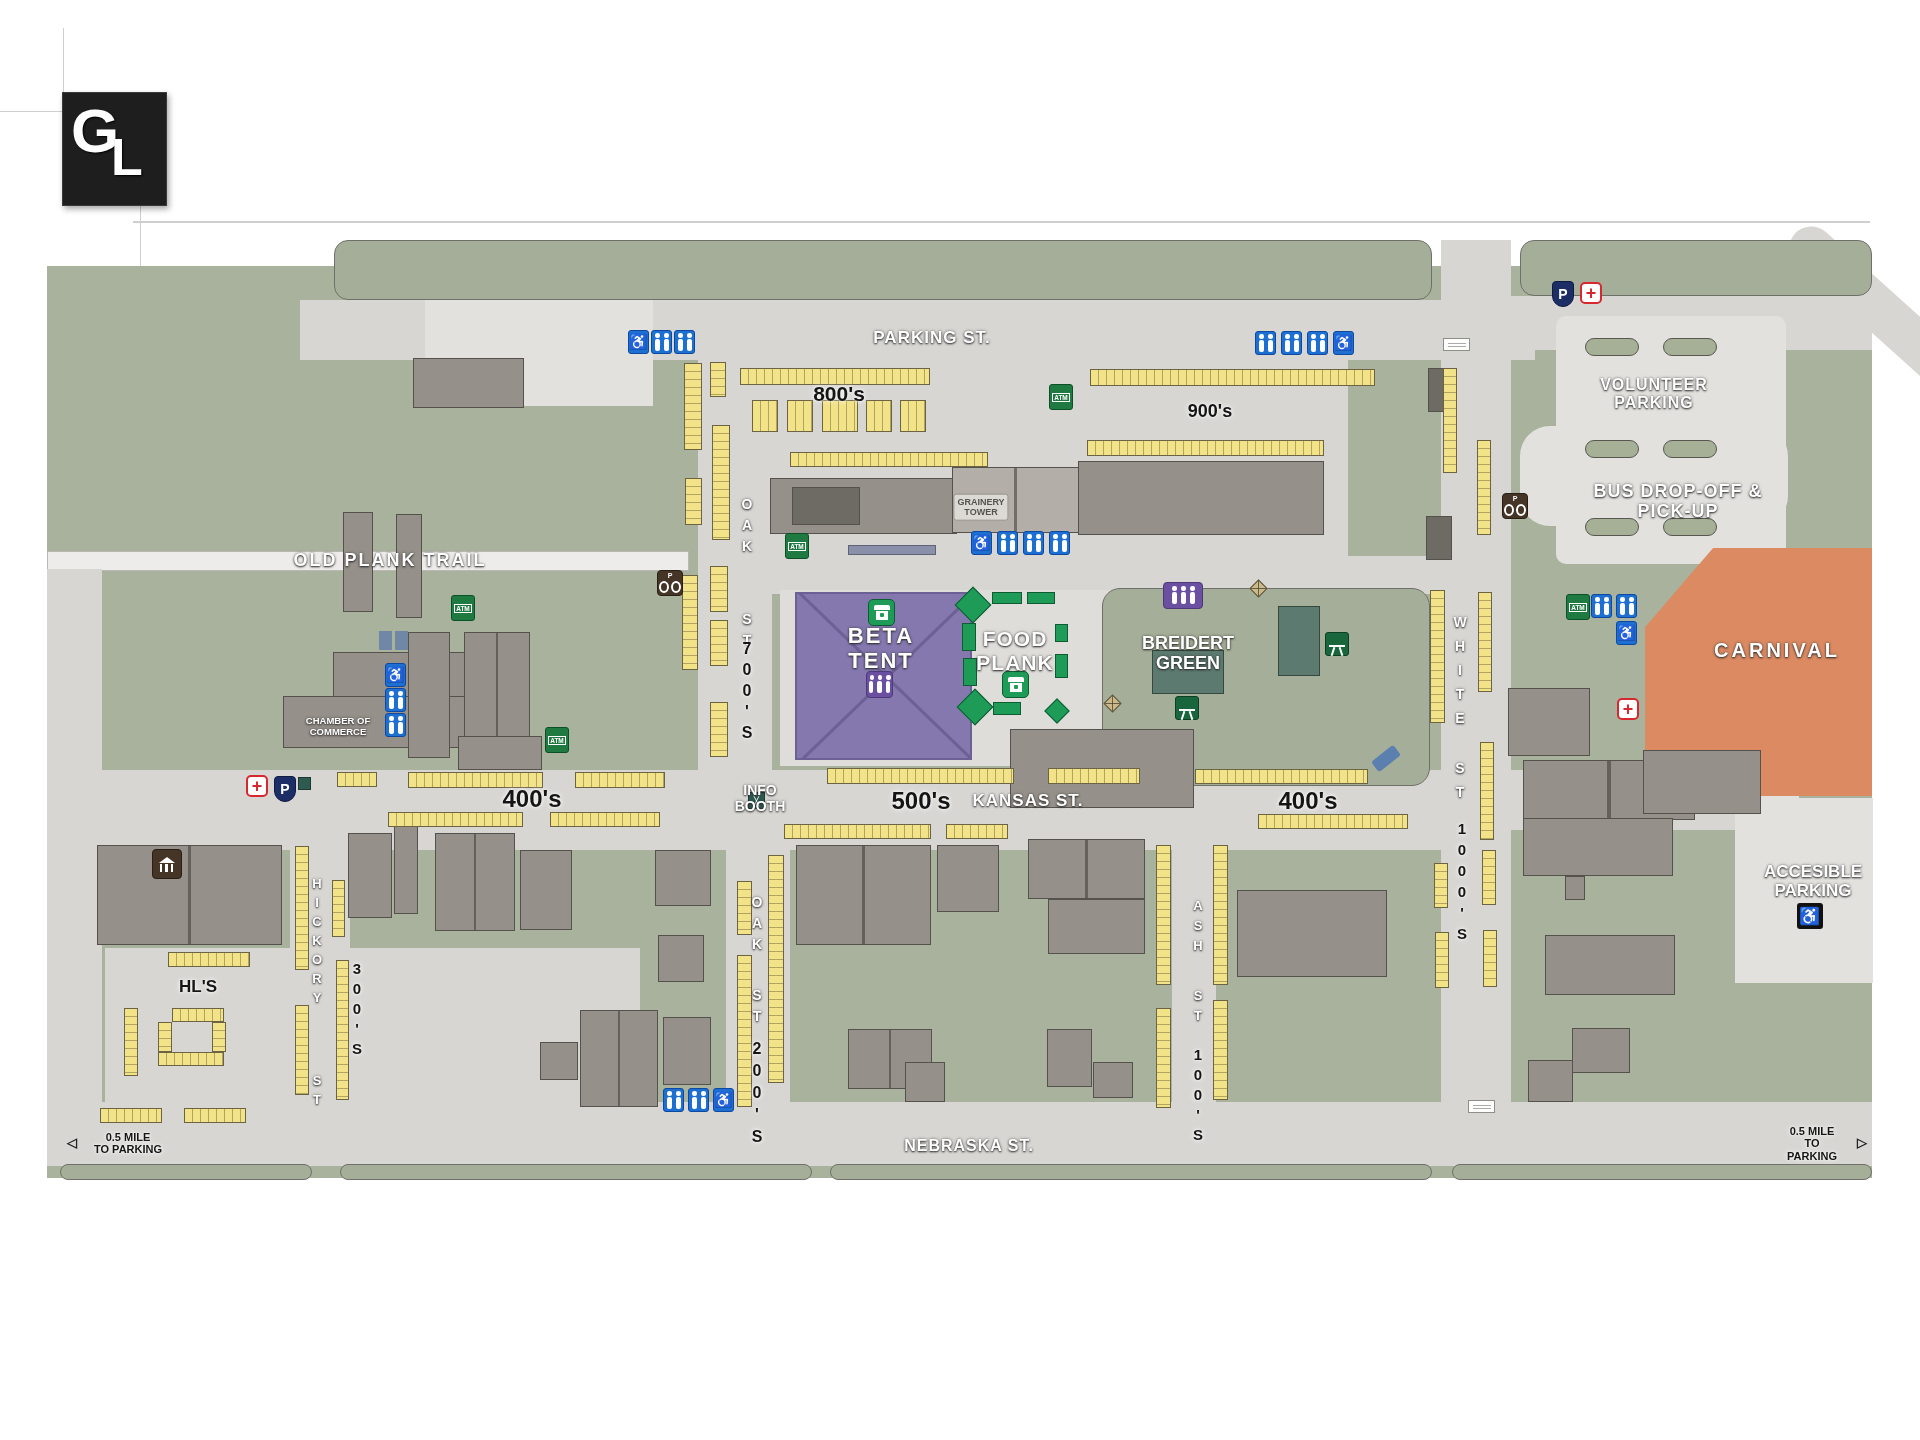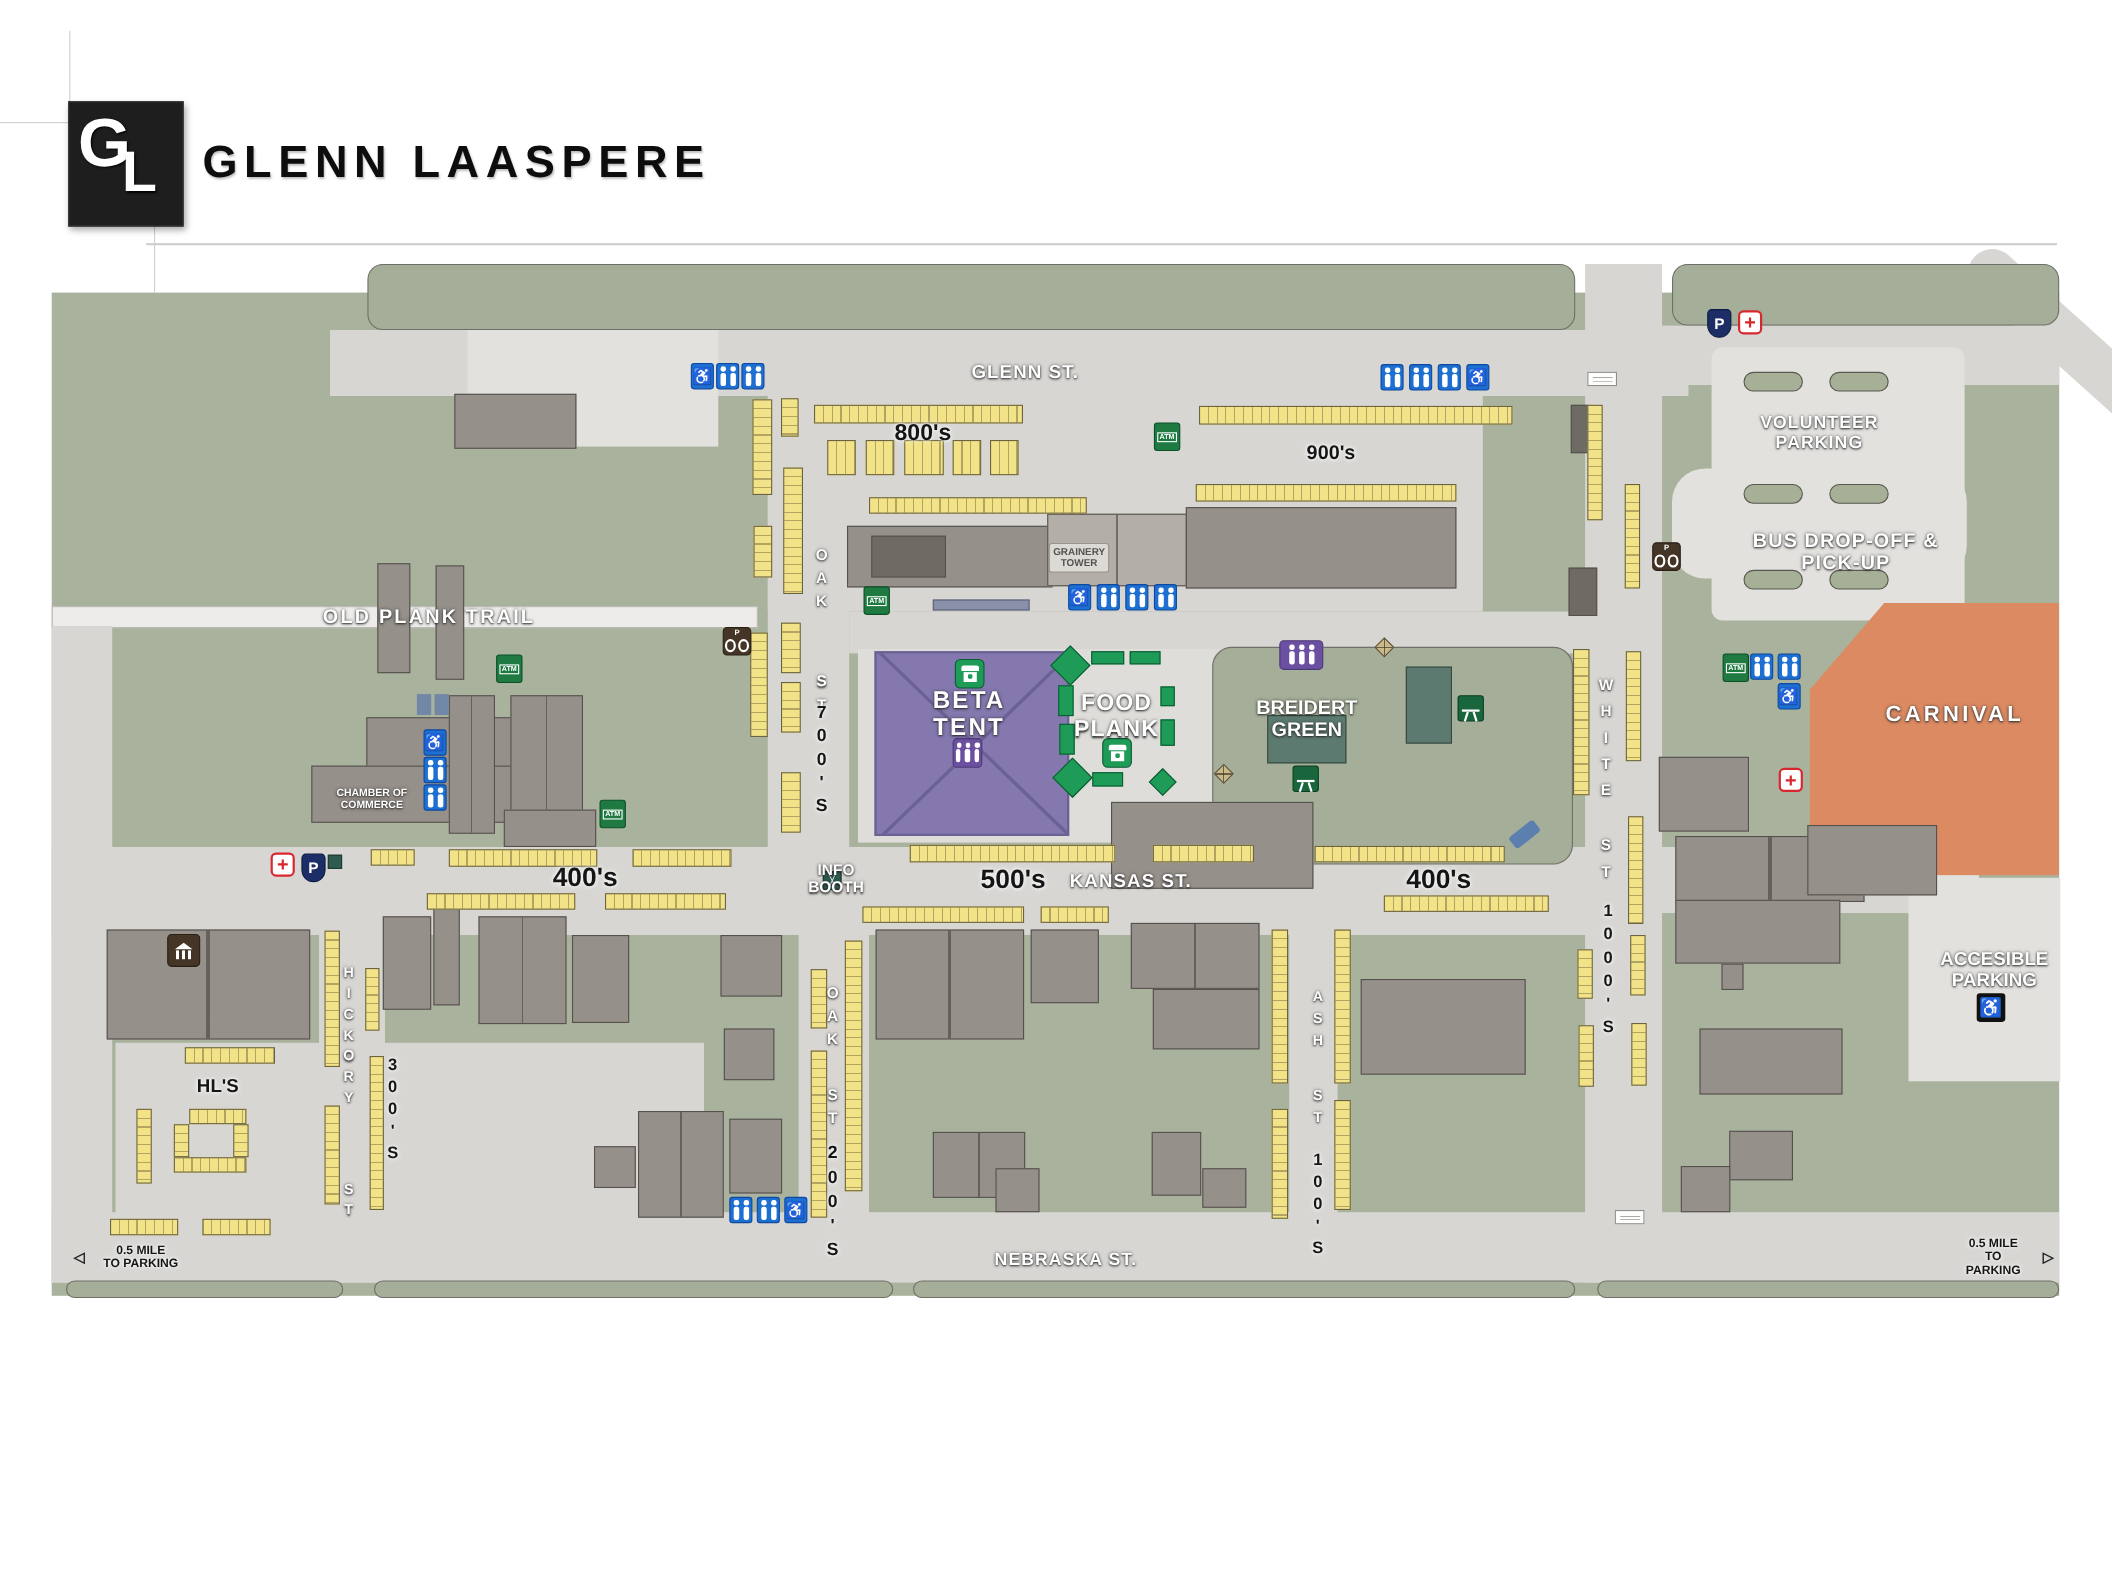--- a/index.html
+++ b/index.html
@@ -79,21 +79,20 @@
 <div id="canvas">
   <div class="rule" style="left:63px;top:28px;width:1px;height:64px;"></div>
   <div class="rule" style="left:0;top:111px;width:62px;height:1px;"></div>
   <div class="rule" style="left:133px;top:221px;width:1737px;height:2px;"></div>
   <div class="rule" style="left:140px;top:204px;width:1px;height:62px;"></div>
 
   <div id="logo">
     <span class="g">G</span>
     <span class="l">L</span>
   </div>
-  <div id="title">GLENN LAASPERE</div>
 
   <div id="map">
       <div class="abs road" style="left: 253px; top: 34px; width: 1235px; height: 60px;"></div>
       <div class="abs road" style="left: 1463px; top: 30px; width: 362px; height: 54px;"></div>
       <div class="abs road" style="left: 1717px; top: 26px; width: 240px; height: 44px; border-radius: 22px; transform: rotate(42deg);"></div>
       <div class="abs road" style="left: 651px; top: 64px; width: 650px; height: 226px;"></div>
       <div class="abs trail" style="left: 0px; top: 285px; width: 640px; height: 18px;"></div>
       <div class="abs road" style="left: 0px; top: 504px; width: 1425px; height: 80px;"></div>
       <div class="abs road" style="left: 1418px; top: 504px; width: 305px; height: 60px;"></div>
       <div class="abs road" style="left: 0px; top: 836px; width: 1825px; height: 64px;"></div>
@@ -373,21 +372,21 @@
         <div style="width:13px;height:19px;background:#7187a6;"></div>
       </div>
       <div class="abs ic signw" style="left: 1396px; top: 72px; width: 27px; height: 13px;">
         <div style="width:18px;height:5px;background:repeating-linear-gradient(0deg,#aaa 0 1px,transparent 1px 3px);"></div>
       </div>
       <div class="abs ic signw" style="left: 1421px; top: 834px; width: 27px; height: 13px;">
         <div style="width:18px;height:5px;background:repeating-linear-gradient(0deg,#aaa 0 1px,transparent 1px 3px);"></div>
       </div>
       <div class="abs ic arrow" style="left: 17px; top: 868px; width: 16px; height: 16px;">◁</div>
       <div class="abs ic arrow" style="left: 1807px; top: 868px; width: 16px; height: 16px;">▷</div>
-      <div class="abs lbl lw" style="left: 885px; top: 72px; font-size: 17px; letter-spacing: 1px;">GLENN ST.</div>
+      <div class="abs lbl lw" style="left: 885px; top: 72px; font-size: 17px; letter-spacing: 1px;">PARKING ST.</div>
       <div class="abs lbl lw" style="left: 1607px; top: 128px; font-size: 16px; letter-spacing: 1px;">VOLUNTEER
 PARKING</div>
       <div class="abs lbl lw" style="left: 1631px; top: 235px; font-size: 18px; letter-spacing: 1px;">BUS DROP-OFF &amp; PICK-UP</div>
       <div class="abs lbl lw" style="left: 1718px; top: 384px; font-size: 20px; letter-spacing: 3px; padding-left: 24px;">CARNIVAL</div>
       <div class="abs lbl lw" style="left: 343px; top: 294px; font-size: 18px; letter-spacing: 2px;">OLD PLANK TRAIL</div>
       <div class="abs lbl lw" style="left: 981px; top: 535px; font-size: 17px; letter-spacing: 1px;">KANSAS ST.</div>
       <div class="abs lbl lw" style="left: 922px; top: 880px; font-size: 16px; letter-spacing: 1px;">NEBRASKA ST.</div>
       <div class="abs lbl lw" style="left: 713px; top: 533px; font-size: 14px; letter-spacing: 0px;">INFO
 BOOTH</div>
       <div class="abs lbl lw" style="left: 1766px; top: 615px; font-size: 17px; letter-spacing: 0px;">ACCESIBLE

